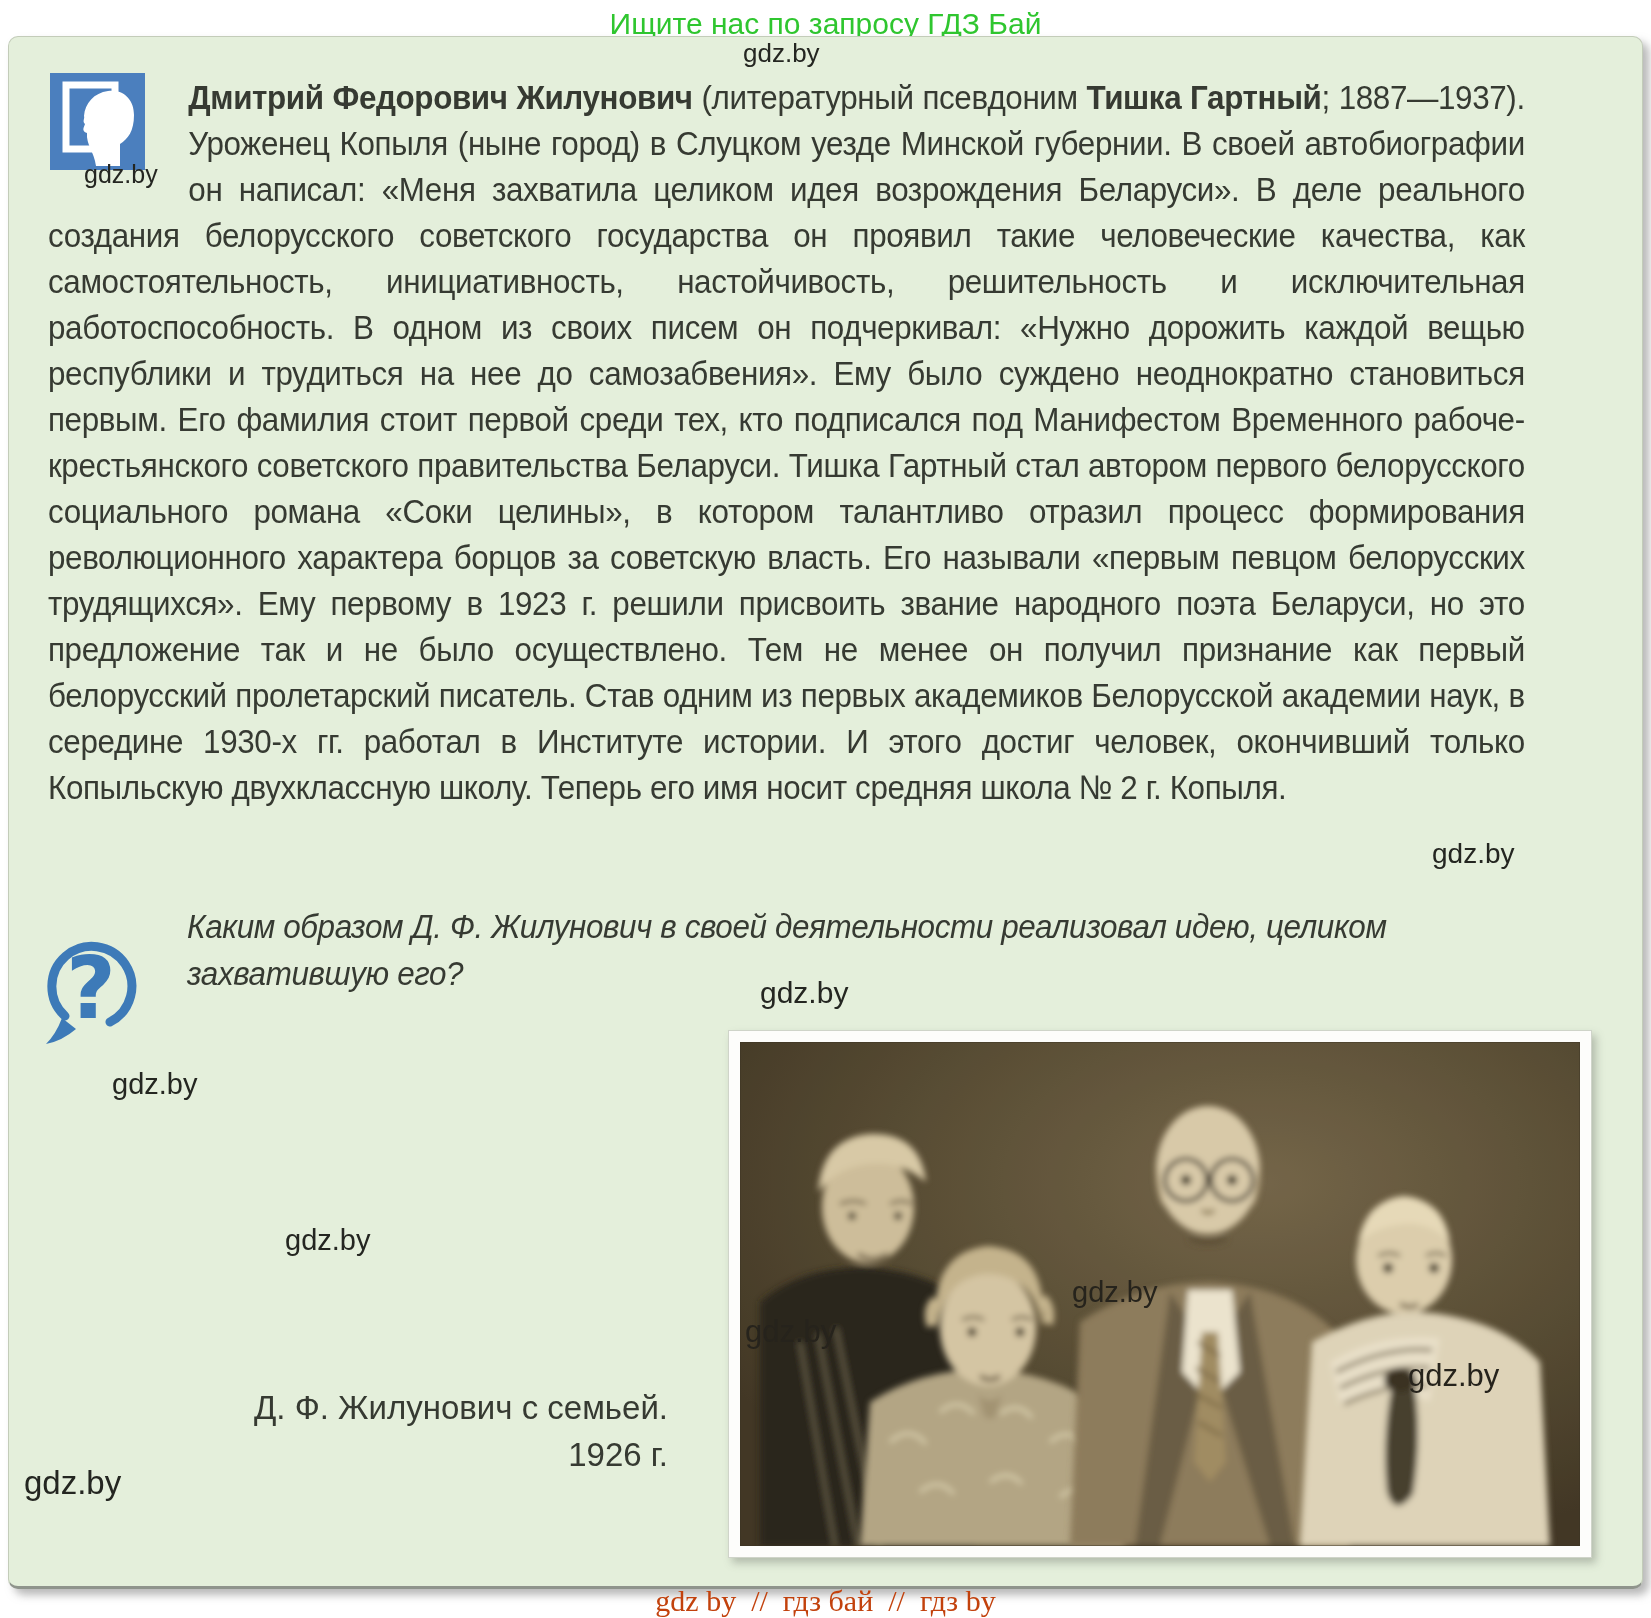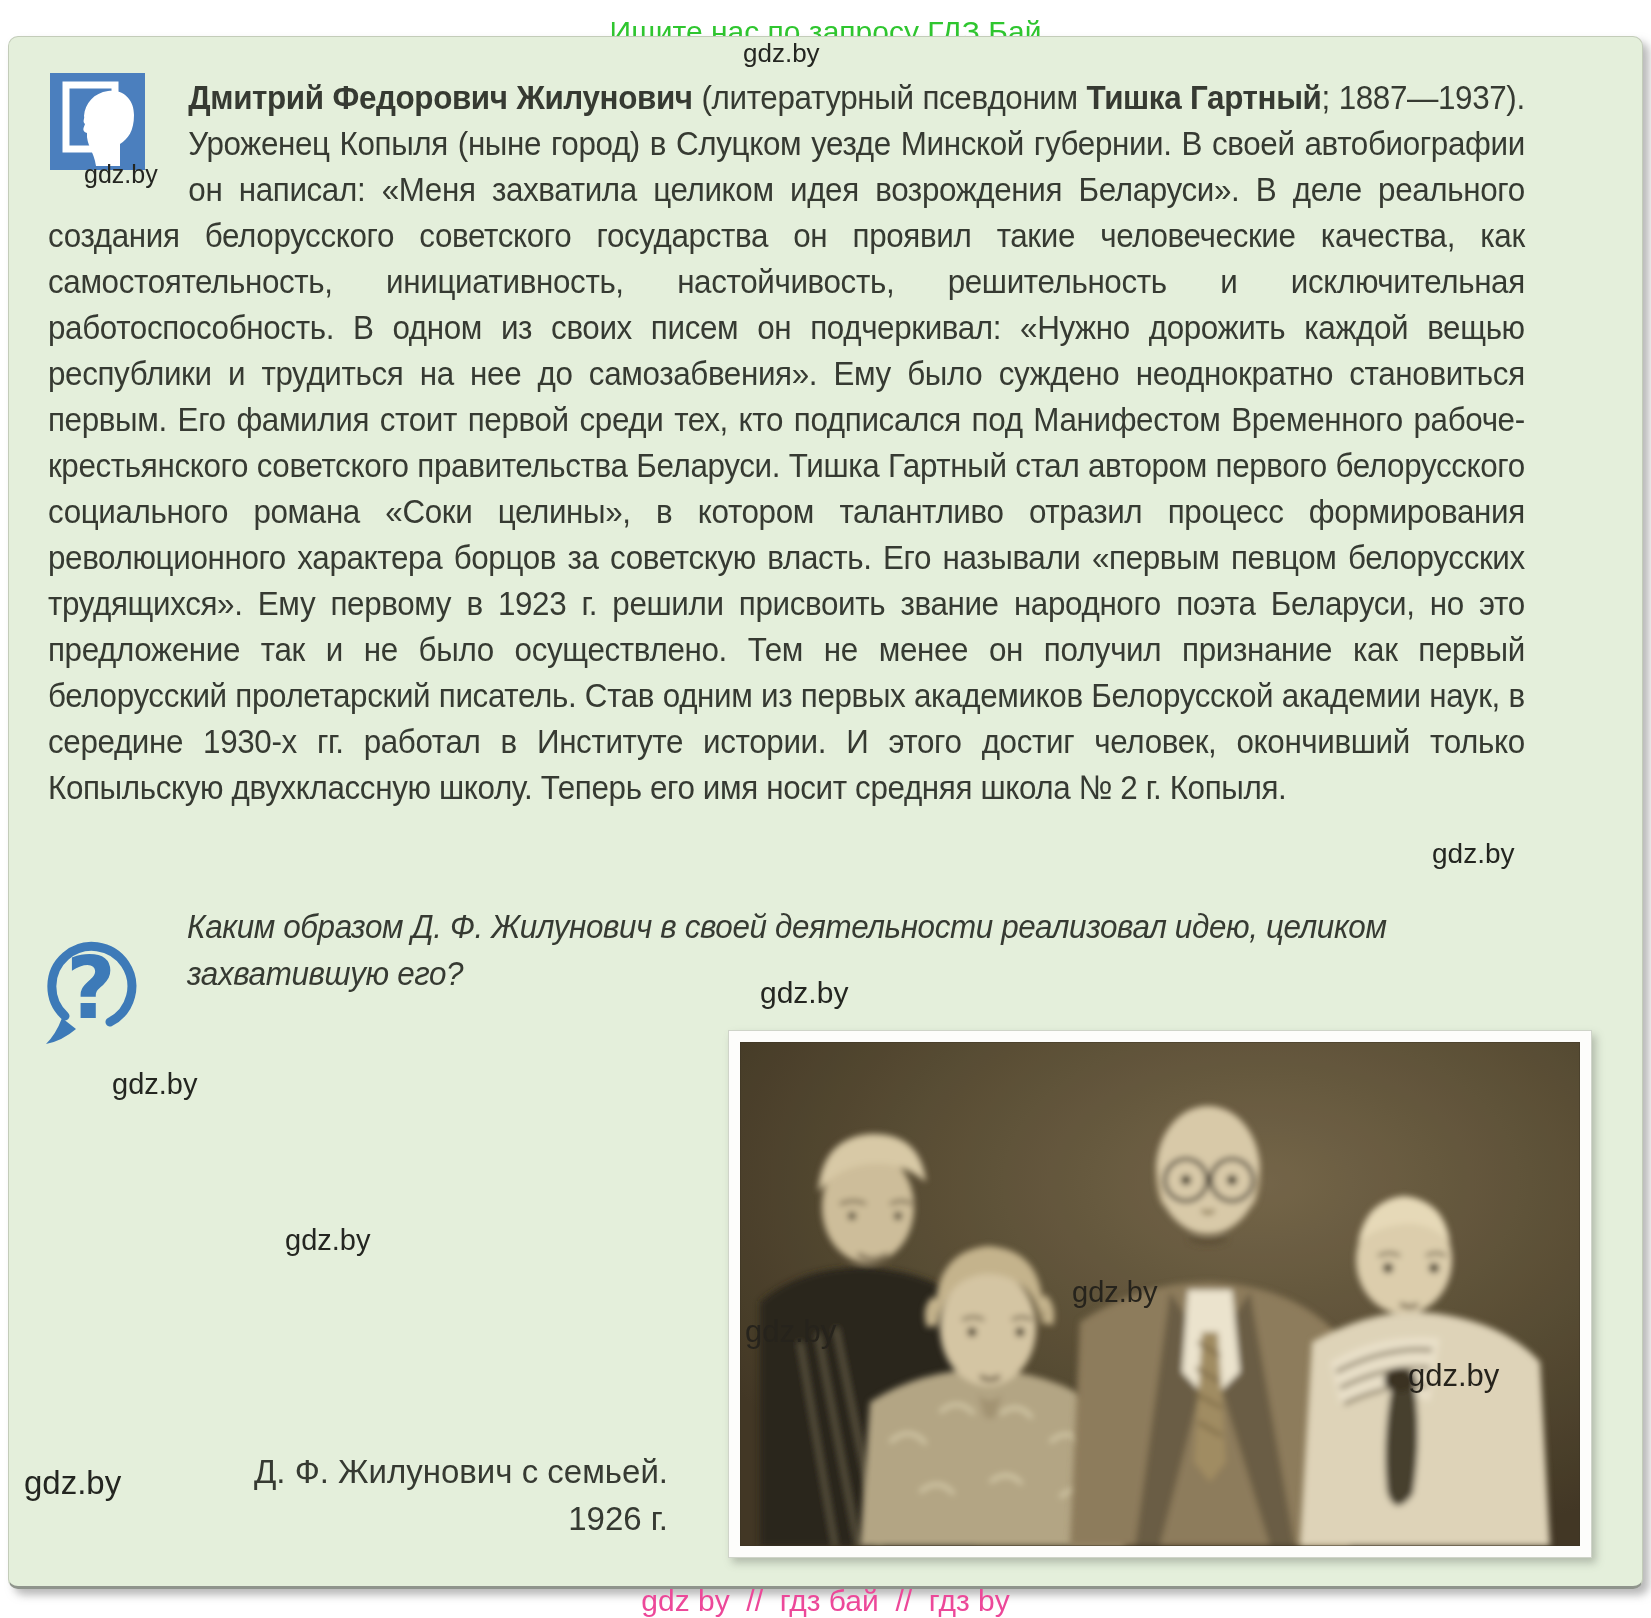--- a/index.html
+++ b/index.html
@@ -2,21 +2,21 @@
 <html><head>
 <meta charset="utf-8">
 <style>
   html,body{margin:0;padding:0;background:#ffffff;}
   .page{
     position:relative;width:1651px;height:1618px;overflow:hidden;
     font-family:"Liberation Sans","DejaVu Sans",sans-serif;background:#ffffff;
   }
   
   .banner-top{
-    position:absolute;left:0;top:15px;width:100%;height:34px;
+    position:absolute;left:0;top:7px;width:100%;height:34px;
     text-align:center;font-size:30px;line-height:34px;color:#2fc62f;
   }
   
   .green-box{
     position:absolute;left:8px;top:36px;width:1633px;height:1549px;
     background:#e4efdb;border:1px solid #c3ccb9;border-bottom:3px solid #8f948c;
     border-radius:10px;
     box-shadow:6px 6px 9px rgba(125,125,125,.55);
   }
   .wm{position:absolute;color:#242621;white-space:nowrap;}
@@ -57,28 +57,28 @@
   
   .photo-frame{
     position:absolute;left:728px;top:1030px;width:864px;height:528px;
     background:#fdfdfb;border:1px solid #cfd4c9;box-sizing:border-box;
     box-shadow:4px 5px 8px rgba(90,95,85,.35);
   }
   .photo-frame svg{position:absolute;left:11px;top:11px;}
 
   
   .photo-caption{
-    position:absolute;left:240px;top:1448px;width:428px;
+    position:absolute;left:240px;top:1384px;width:428px;
     text-align:right;font-size:33px;line-height:47px;color:#363a32;
   }
 
   
   .footer{
     position:absolute;left:0;top:1584px;width:100%;
-    text-align:center;font-size:30px;color:#ec4899;white-space:pre;
+    text-align:center;font-size:30px;color:#c2410c;white-space:pre;font-family:Liberation Serif, serif;
   }
 </style>
 </head>
 <body>
 
 <div class="page">
 
   <div class="banner-top">Ищите нас по запросу ГДЗ Бай</div>
 
   <div class="green-box"></div>

